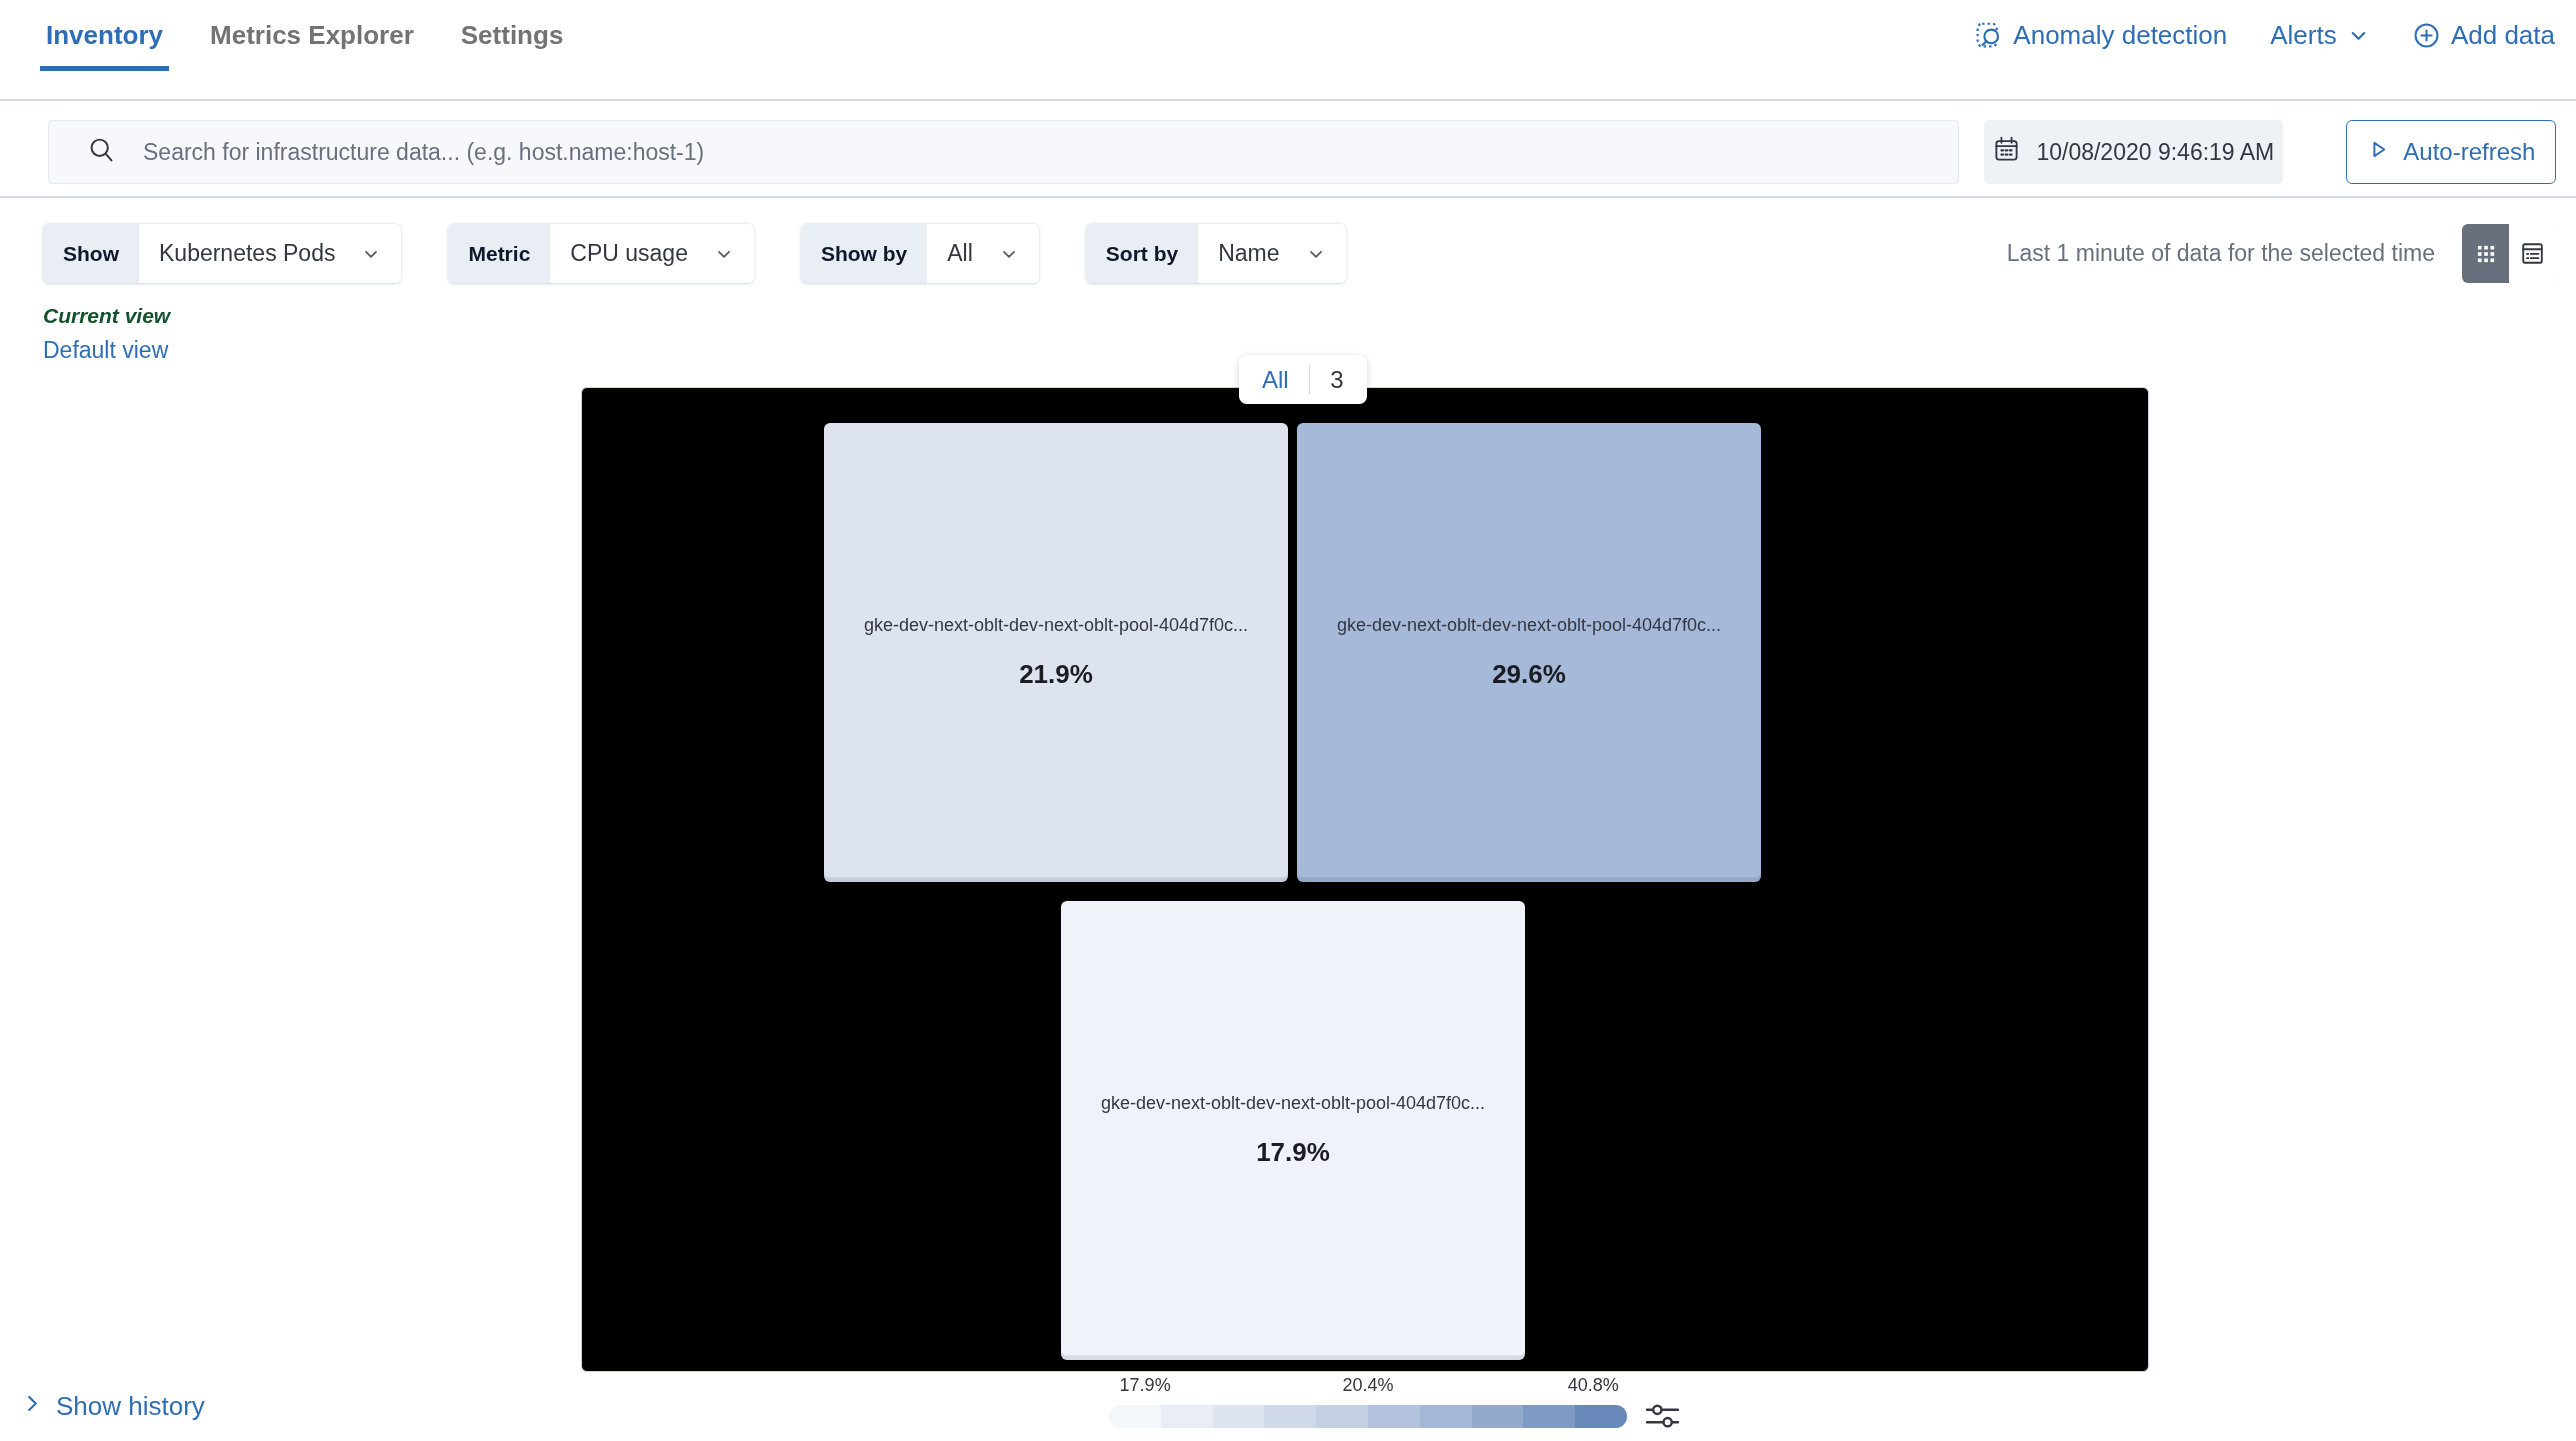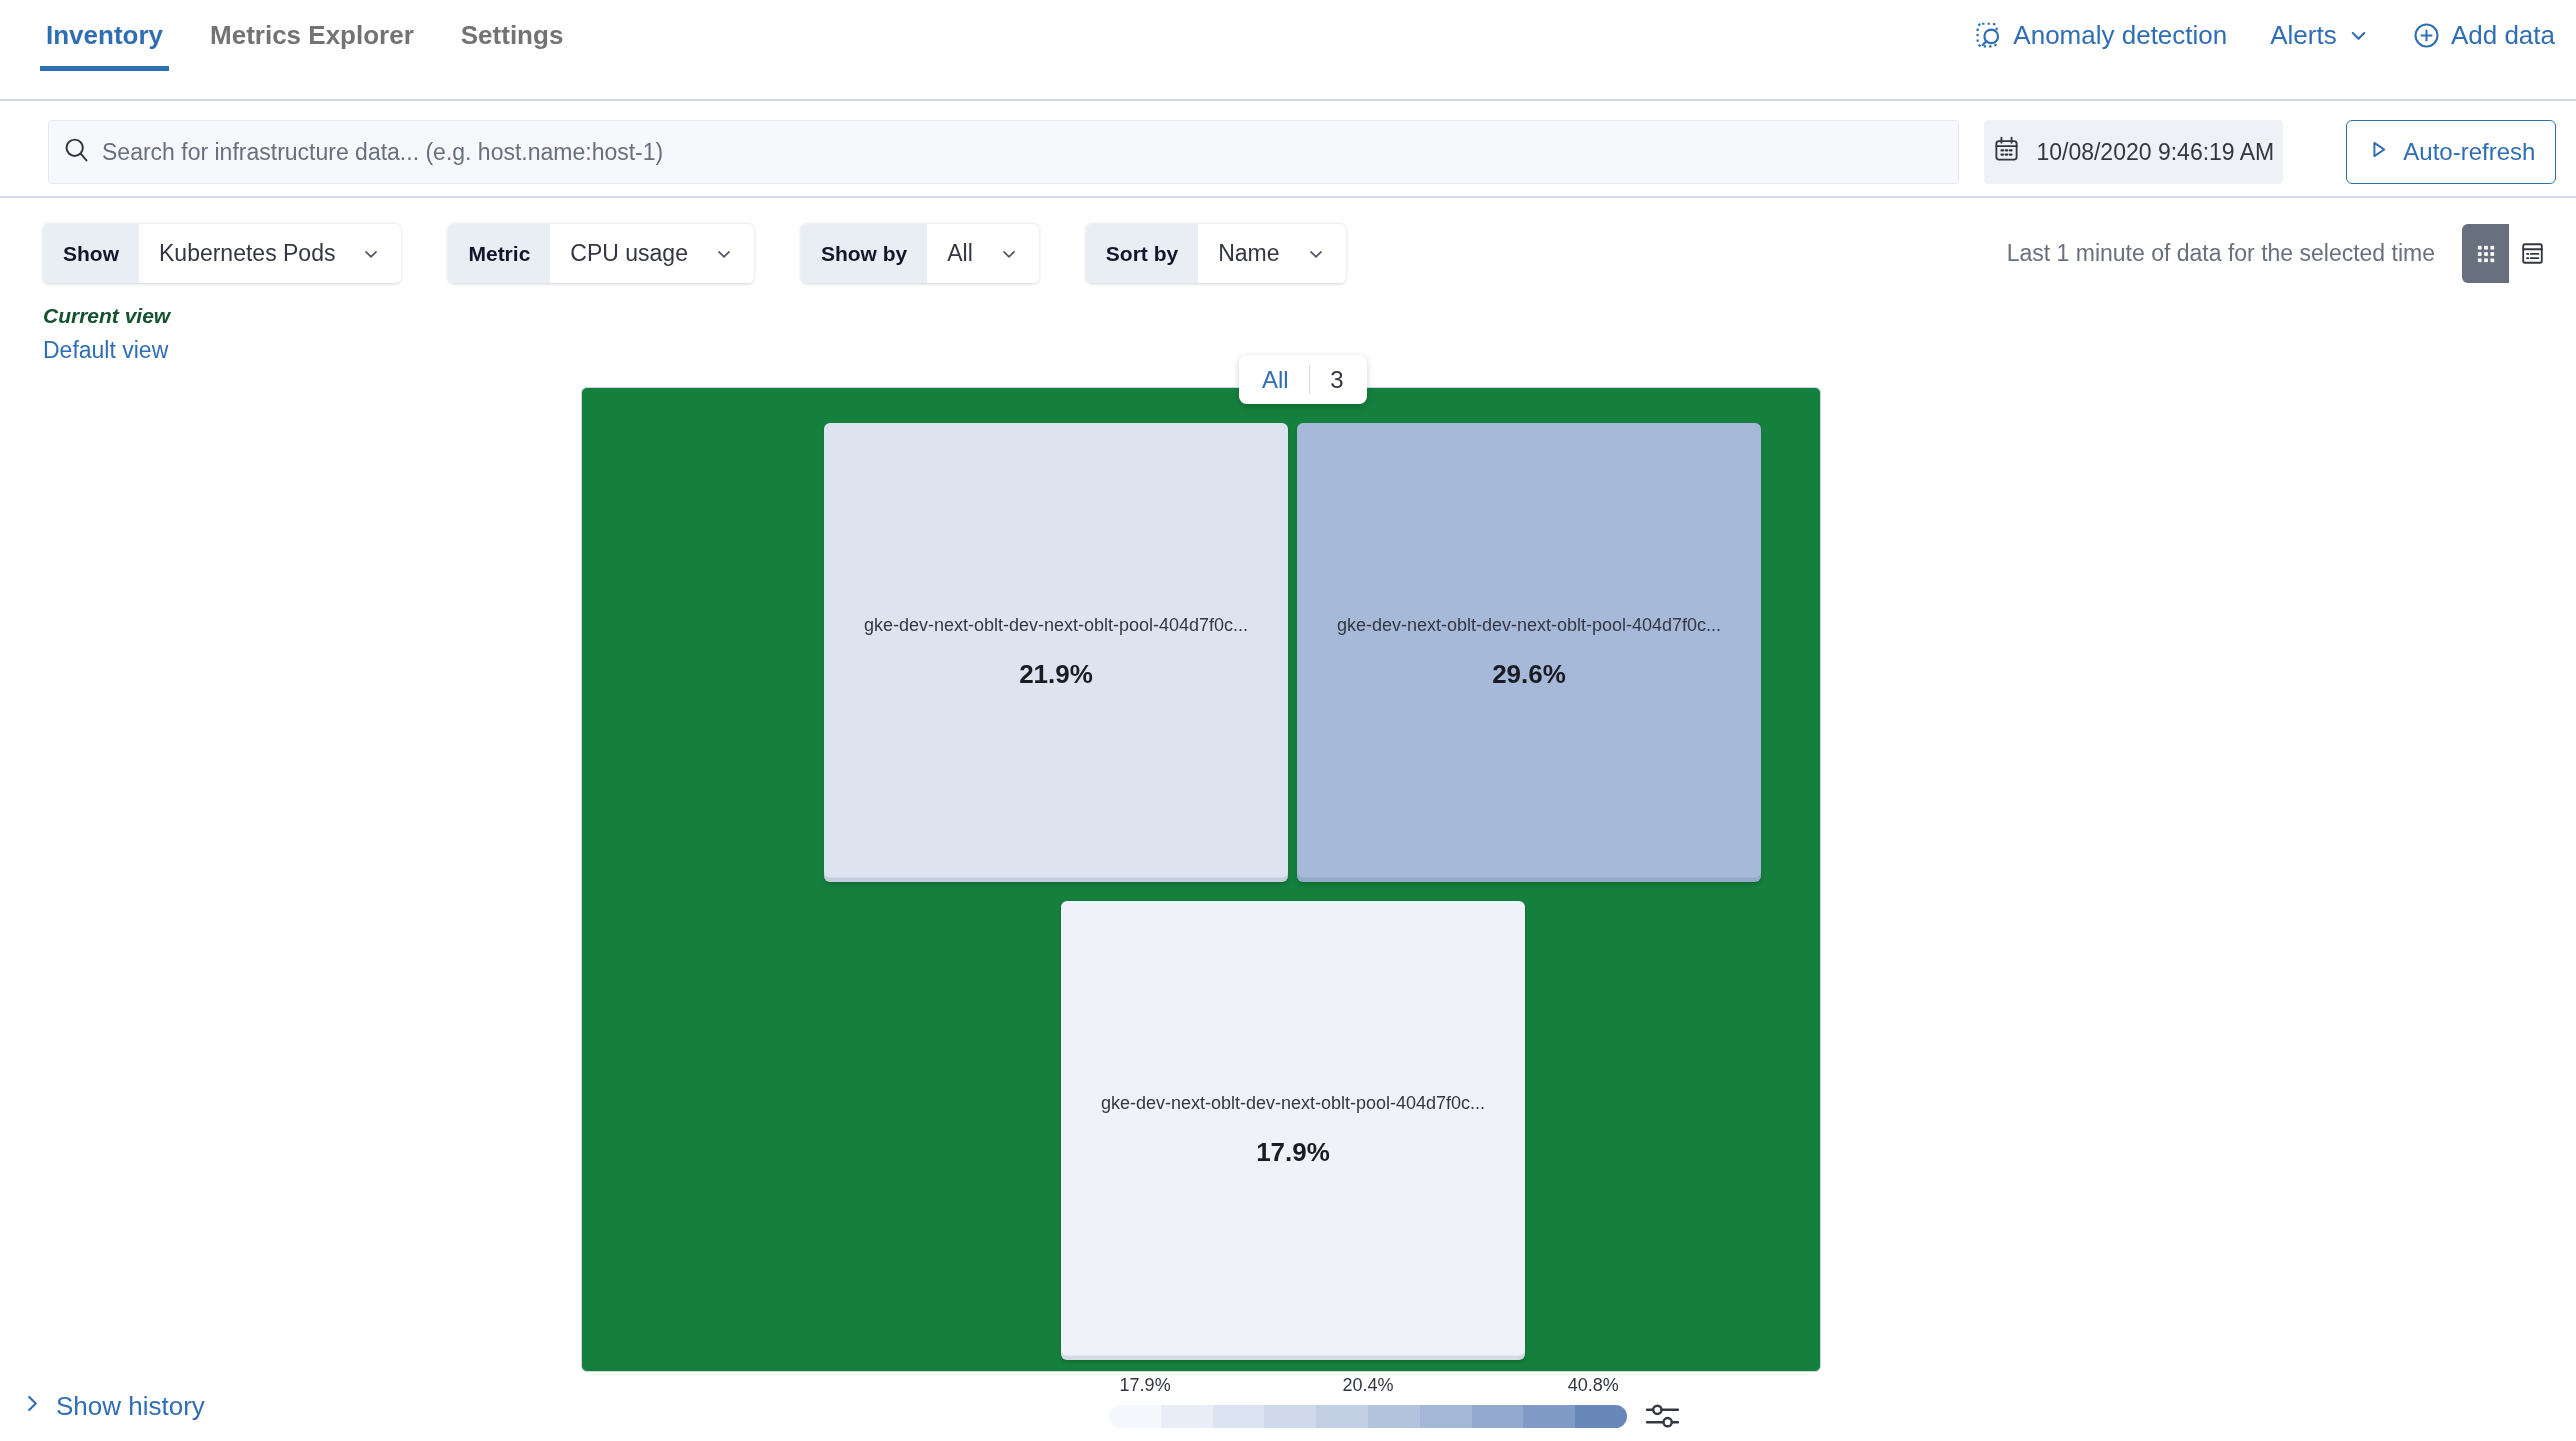--- a/index.html
+++ b/index.html
@@ -17,21 +17,21 @@
   .tab.active::after { content:""; position:absolute; left:-6px; right:-6px; bottom:0; height:4.6px; background:#2f6eb5; }
   .topnav-right { position:absolute; right:21px; top:0; height:71px; display:flex; align-items:center; gap:43px; }
   .nav-link { display:flex; align-items:center; gap:10.6px; color:#2f6eb5; font-size:26px; cursor:pointer; }
   .nav-link svg { display:block; }
 
   
   .search-row { position:absolute; top:120px; left:0; width:100%; height:64px; }
   .search-box {
     position:absolute; left:48px; top:0; width:1911px; height:64px;
     background:#f6f8fb; border:1.5px solid #e3e8f2; border-radius:4.6px;
-    display:flex; align-items:center; padding:0 13px; gap:11px;
+    display:flex; align-items:center; padding:0 38px; gap:27px;
   }
   .search-box input {
     flex:1; border:none; outline:none; background:transparent;
     font-size:23px; color:#343741; font-family:"Liberation Sans", sans-serif;
   }
   .search-box input::placeholder { color:#69707d; }
   .date-btn {
     position:absolute; left:1984px; top:0; width:299px; height:64px;
     background:#eef1f6; border:none; border-radius:4.6px; cursor:pointer;
     display:flex; align-items:center; justify-content:center; gap:16.7px;
@@ -56,22 +56,22 @@
   .toggle-btn { width:47px; height:59px; display:flex; align-items:center; justify-content:center; background:#fff; border:none; cursor:pointer; }
   .toggle-btn.selected { background:#69707d; }
 
   
   .view-info { position:absolute; top:304px; left:43px; }
   .view-title { font-size:21px; font-weight:700; color:#14532d;font-style:italic; }
   .view-link { margin-top:9px; font-size:23px; color:#2f6eb5; cursor:pointer; }
 
   
   .map-container {
-    position:absolute; left:581px; top:387px; width:1240px; height:985px;
-    background:#15803d; border:1.5px solid #ccd5e8; border-radius:6px;
+    position:absolute; left:581px; top:387px; width:1568px; height:985px;
+    background:#000000; border:1.5px solid #ccd5e8; border-radius:6px;
   }
   .group-badge {
     position:absolute; left:1239px; top:355px; height:49px; z-index:2;
     background:#fff; border-radius:7.6px; box-shadow:0 2.3px 7.6px rgba(0,0,0,.18);
     display:flex; align-items:center; padding:0 3px; cursor:pointer;
   }
   .group-badge .all { font-size:24px; color:#2f6eb5; padding:0 20px; }
   .group-badge .sep { width:1.5px; height:29px; background:#d3dae6; }
   .group-badge .count { font-size:24px; color:#343741; padding:0 20px; }
   .node {

